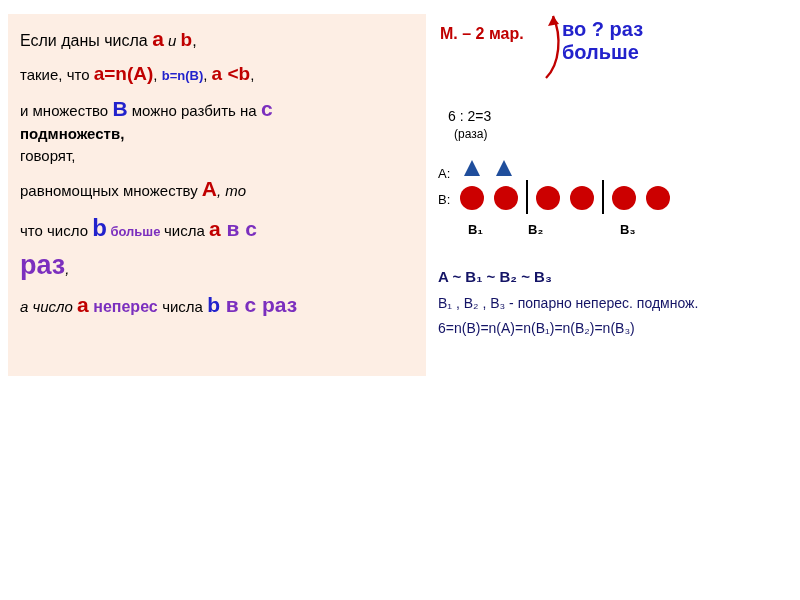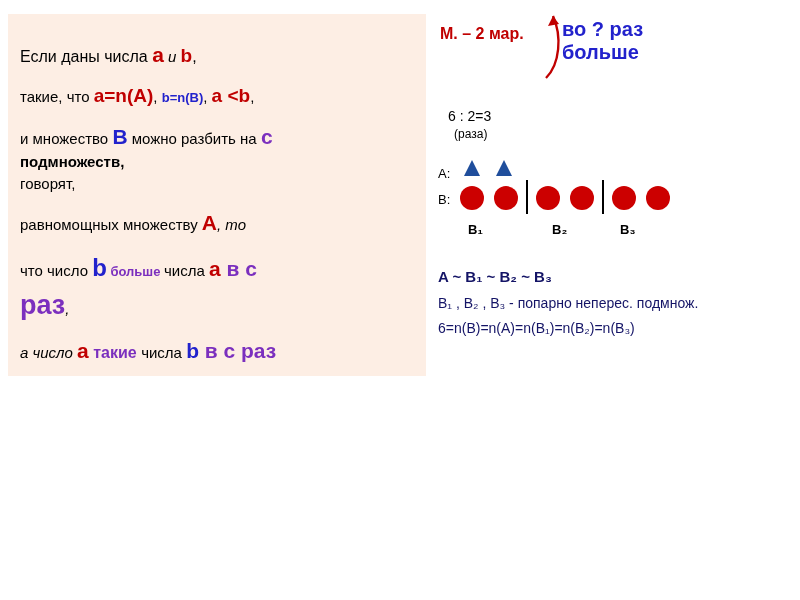--- a/index.html
+++ b/index.html
@@ -20,21 +20,21 @@
     position: absolute;
     left: 8px;
     top: 14px;
     width: 418px;
     height: 362px;
     background: #fdeee4;
     box-sizing: border-box;
     padding: 12px 10px 8px 12px;
   }
   .line {
-    margin: 16px 0 10px 0;
+    margin: 0 0 10px 0;
     line-height: 1.25;
     color: #000000;
   }
   .t-blk { color: #000000; }
   .t-red { color: #c00000; }
   .t-blue { color: #2222cc; }
   .t-purple { color: #7b2fbe; }
   .s15 { font-size: 15px; }
   .s16 { font-size: 16px; }
   .s17 { font-size: 13px; }
@@ -191,21 +191,21 @@
 
   <p class="line">
     <span class="s15 t-blk">что число </span><span class="s24 t-blue bold">b</span><span class="s17 t-purple bold"> больше </span><span class="s15 t-blk">числа </span><span class="s21 t-red bold">a</span><span class="s21 t-purple bold"> в </span><span class="s21 t-purple bold">c</span>
   </p>
 
   <p class="line" style="margin-top:-4px;">
     <span class="s27 t-purple bold">раз</span><span class="s15 t-blk ital">,</span>
   </p>
 
   <p class="line">
-    <span class="s15 t-blk ital">  а число </span><span class="s21 t-red bold">a</span><span class="s16 t-purple bold"> такие </span><span class="s15 t-blk">числа </span><span class="s21 t-blue bold">b</span><span class="s21 t-purple bold"> в с раз</span>
+    <span class="s15 t-blk ital">  а число </span><span class="s21 t-red bold">a</span><span class="s16 t-purple bold"> неперес </span><span class="s15 t-blk">числа </span><span class="s21 t-blue bold">b</span><span class="s21 t-purple bold"> в с раз</span>
   </p>
 </div>
 
 <div id="right-panel">
 
   <div id="mc-block">
     <div class="mc-row">М. – 2 мар.</div>
   </div>
 
   <div id="ratio">6 : 2=3</div>
@@ -229,21 +229,21 @@
     <div class="dot" style="left:62px;  top:44px;"></div>
     <div class="dot" style="left:104px; top:44px;"></div>
     <div class="dot" style="left:138px; top:44px;"></div>
     <div class="dot" style="left:180px; top:44px;"></div>
     <div class="dot" style="left:214px; top:44px;"></div>
 
     <div class="divider" style="left:94px;"></div>
     <div class="divider" style="left:170px;"></div>
 
     <div class="bgrp" style="left:36px;">В₁</div>
-    <div class="bgrp" style="left:120px;">В₂</div>
+    <div class="bgrp" style="left:96px;">В₂</div>
     <div class="bgrp" style="left:188px;">В₃</div>
   </div>
 
   <div id="notes">
     <div class="nline tilde-line">A ~ B₁ ~ B₂ ~ B₃</div>
     <div class="nline">B₁ , B₂ , B₃  - попарно неперес. подмнож.</div>
     <div class="nline">6=n(B)=n(A)=n(B₁)=n(B₂)=n(B₃)</div>
   </div>
 </div>
 

